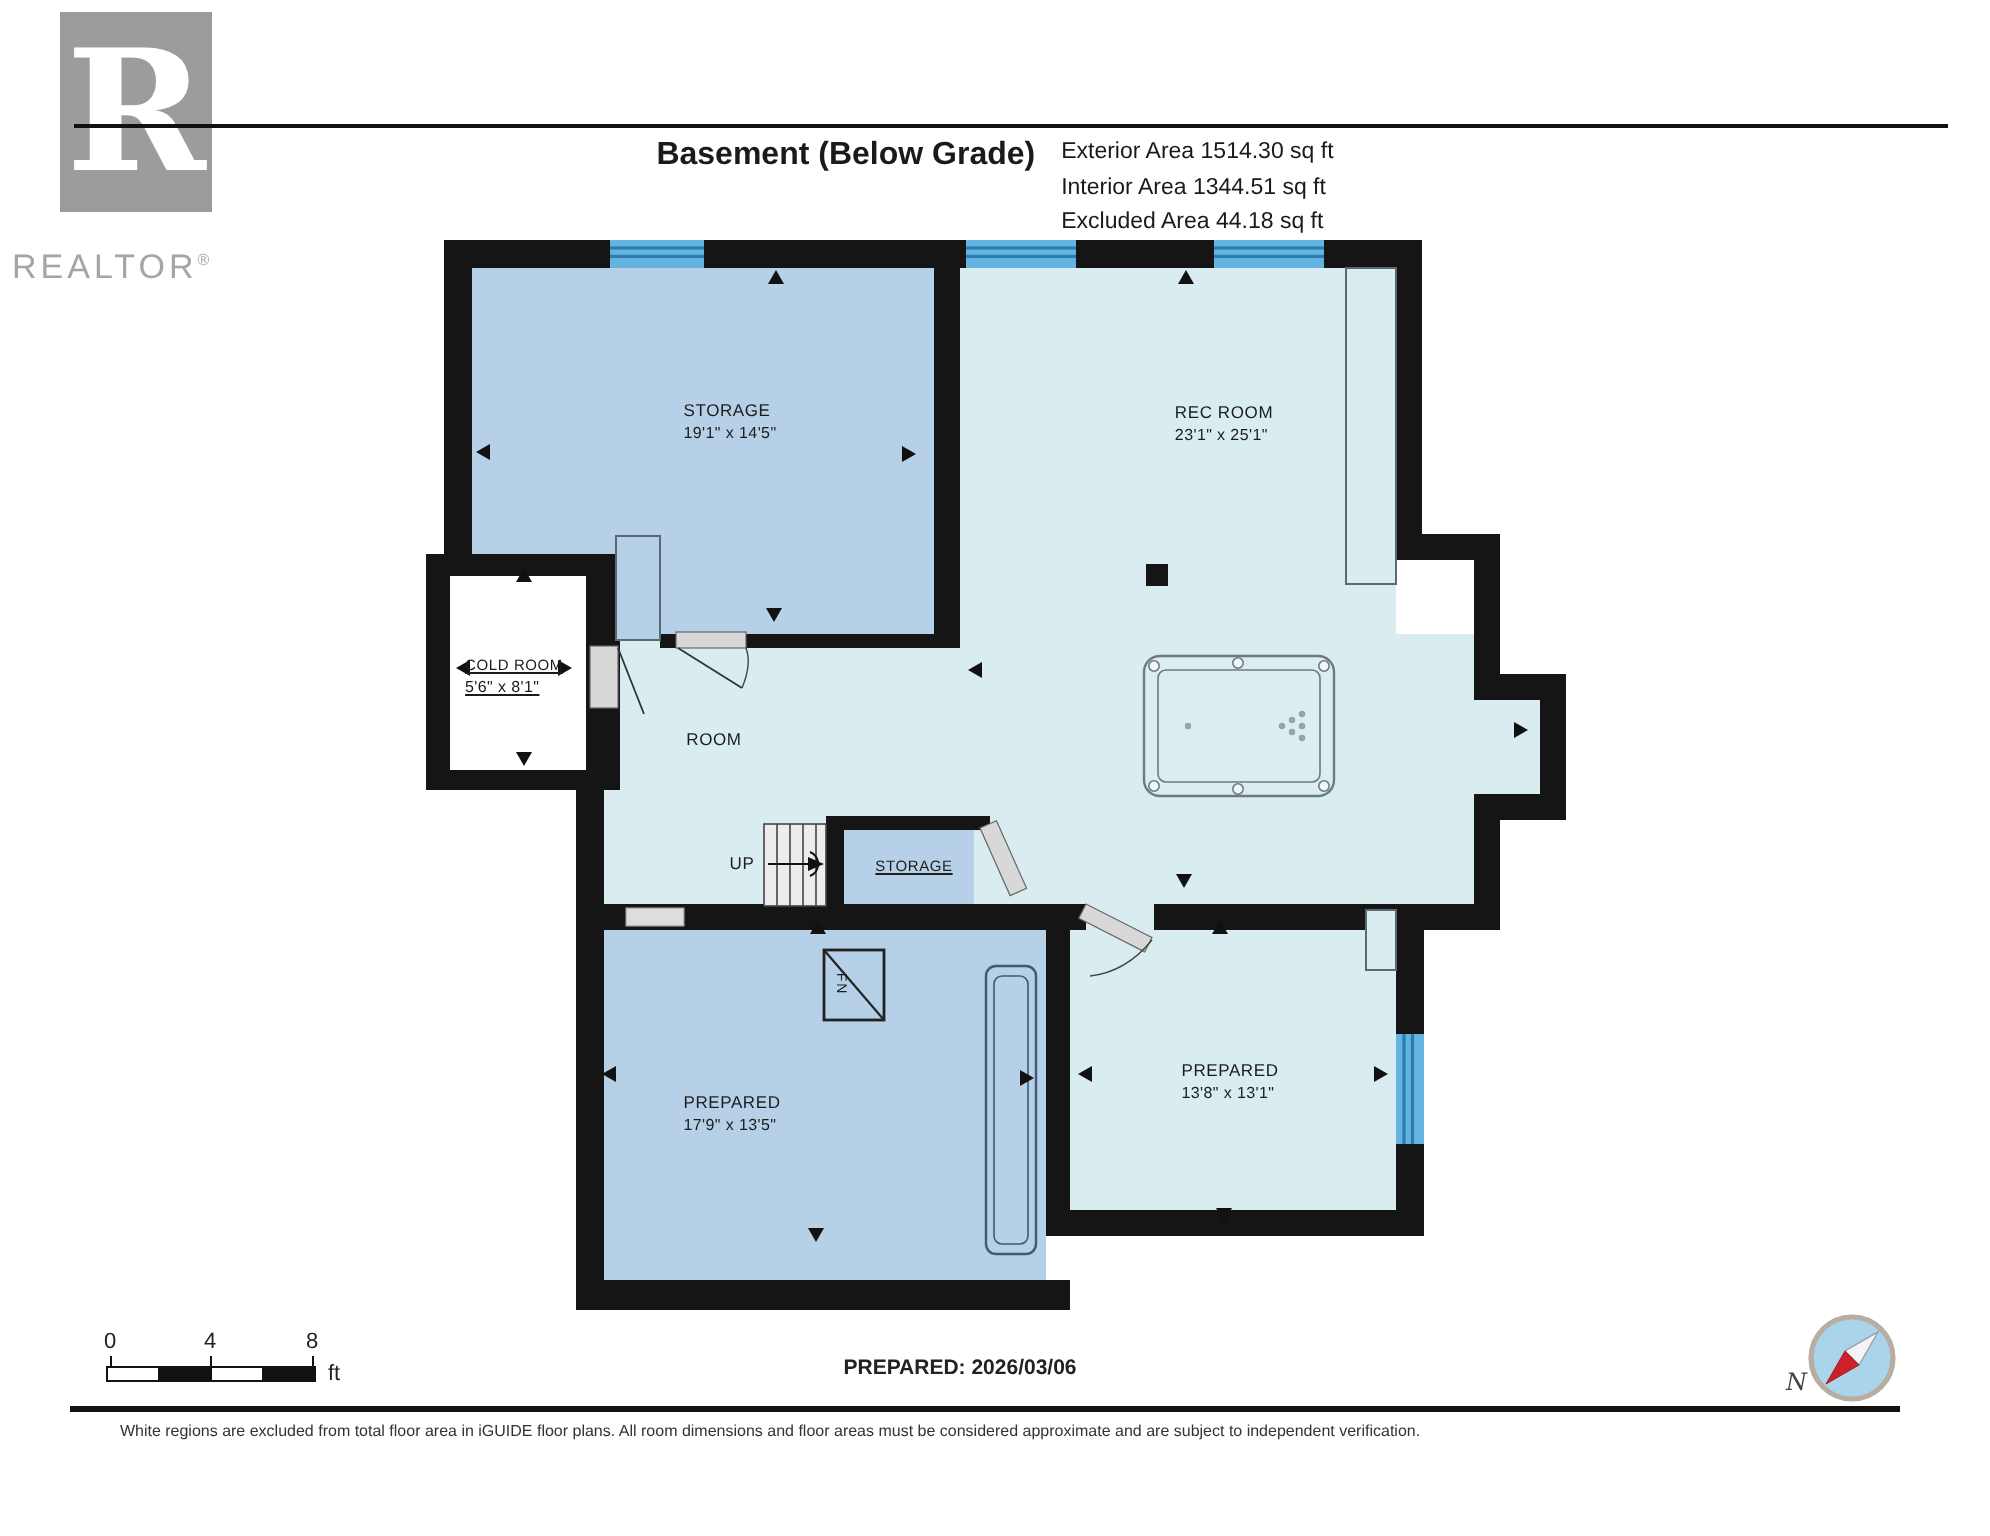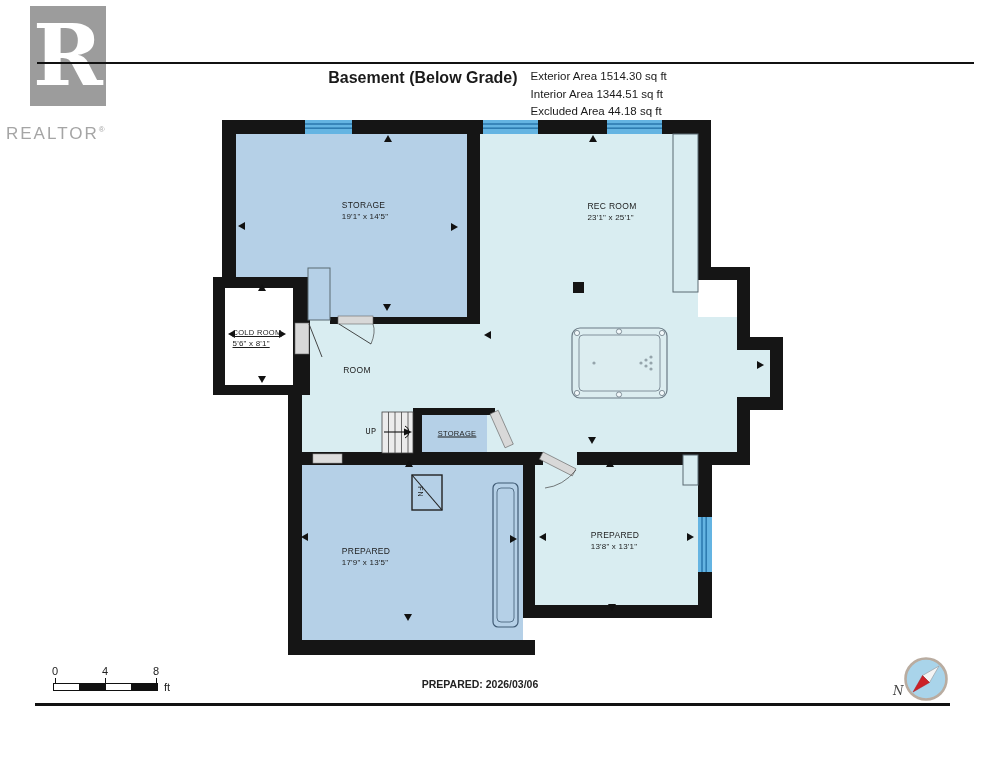--- a/index.html
+++ b/index.html
@@ -239,21 +239,21 @@
       <div>REC ROOM</div>
       <div class="dims">23'1" x 25'1"</div>
     </div>
     <div class="room-label small" style="left:52px; top:223px;">
       <div>COLD ROOM</div>
       <div class="dims">5'6" x 8'1"</div>
     </div>
     <div class="room-label" style="left:152px; top:255px;">
       <div>ROOM</div>
     </div>
-    <div class="room-label" style="left:166px; top:317px;font-family:Liberation Mono, monospace;">
+    <div class="room-label" style="left:166px; top:317px;">
       <div>UP</div>
     </div>
     <div class="room-label small" style="left:252px; top:318px;">
       <div>STORAGE</div>
     </div>
     <div class="room-label" style="left:161px; top:442px;">
       <div>PREPARED</div>
       <div class="dims">17'9" x 13'5"</div>
     </div>
     <div class="room-label" style="left:410px; top:426px;">
@@ -280,15 +280,16 @@
   <div class="prepared">PREPARED: 2026/03/06</div>
 
   <svg class="compass" viewBox="0 0 52 52">
     <circle cx="26" cy="26" r="20.5" fill="#a9d4ea" stroke="#b9aca0" stroke-width="2.6"></circle>
     <polygon points="39,13 29.5,29.5 22.5,22.5" fill="#f4f4f4" stroke="#9aa0a6" stroke-width="0.7"></polygon>
     <polygon points="13,39 22.5,22.5 29.5,29.5" fill="#cc2127" stroke="#a8191e" stroke-width="0.5"></polygon>
   </svg>
   <div class="compass-n">N</div>
 
   <div class="footer-rule"></div>
+  <div class="disclaimer">White regions are excluded from total floor area in iGUIDE floor plans. All room dimensions and floor areas must be considered approximate and are subject to independent verification.</div>
   <div class="license">Licensed to CAOR</div>
 
 </div>
 
 </body></html>

